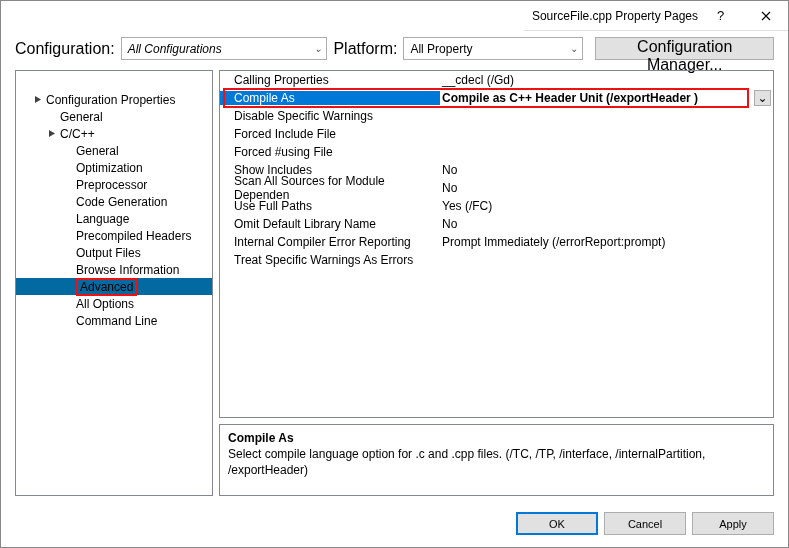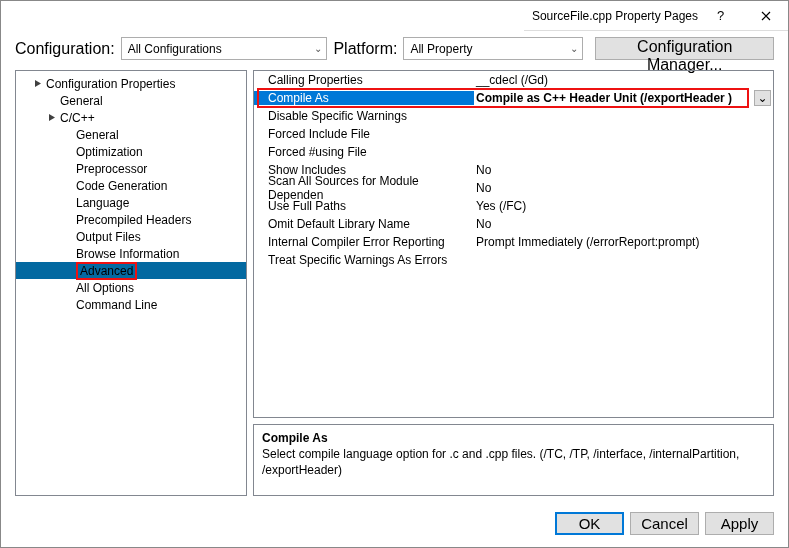--- a/index.html
+++ b/index.html
@@ -6,25 +6,25 @@
     body { margin: 0; background: #fff; }
     .window { width: 789px; height: 548px; border: 1px solid #888; display: flex; flex-direction: column; background: #fff; align-items: flex-end; }
     .titlebar { height: 30px; display: flex; align-items: center; padding-left: 8px; border-bottom: 1px solid #ddd; }
     .titlebar-title { flex: 1; font-size: 12px; }
     .titlebar-btn { width: 45px; height: 30px; display: flex; align-items: center; justify-content: center; font-size: 13px; cursor: pointer; }
     .titlebar-btn svg { width: 10px; height: 10px; }
     .config-row { display: flex; align-items: center; padding: 6px 14px 10px 14px; gap: 6px; }
     .config-label { font-size: 16px; }
     .combo { border: 1px solid #adadad; background: #fff; height: 23px; display: flex; align-items: center; padding: 0 4px 0 6px; position: relative; font-size: 12px; }
     .combo .chev { margin-left: auto; font-size: 10px; color: #555; }
-    .combo.config { width: 230px; }
+    .combo.config { width: 230px; font-style: italic; }
     .combo.platform { width: 200px; }
     .cfg-mgr-btn { margin-left: 6px; height: 23px; border: 1px solid #adadad; background: #e1e1e1; padding: 0 10px; cursor: pointer; font-size: 16px; }
     .body { flex: 1; display: flex; padding: 0 14px 8px 14px; gap: 6px; min-height: 0; }
-    .tree { width: 232px; border: 1px solid #828790; padding: 4px 0; overflow: auto; }
+    .tree { width: 198px; border: 1px solid #828790; padding: 20px 0; overflow: auto; }
     .tree-item { display: flex; align-items: center; height: 17px; padding-left: 4px; cursor: pointer; white-space: nowrap; }
     .expander { width: 12px; height: 12px; display: inline-flex; align-items: center; justify-content: center; margin-right: 2px; }
     .expander svg { width: 9px; height: 9px; }
     .tree-item.lvl1 { padding-left: 16px; }
     .tree-item.lvl2 { padding-left: 30px; }
     .tree-item.lvl3 { padding-left: 60px; }
     .tree-item.selected { background: #0369a1; }
     .red-box { border: 2px solid #e11; padding: 0 2px; }
     .right { flex: 1; display: flex; flex-direction: column; gap: 6px; min-height: 0; }
     .grid { flex: 1; border: 1px solid #828790; overflow: auto; }
@@ -33,21 +33,21 @@
     .cell-val { flex: 1; padding-left: 2px; }
     .row.highlighted { position: relative; }
     .row.highlighted .cell-name { background: #0078d7; color: #fff; }
     .row.highlighted .cell-val { font-weight: bold; }
     .row.highlighted .red-outline { position: absolute; left: 3px; right: 24px; top: -1px; bottom: -1px; border: 2px solid #e11; pointer-events: none; }
     .row.highlighted .dd { position: absolute; right: 2px; top: 1px; width: 17px; height: 16px; border: 1px solid #adadad; background: #e1e1e1; display: flex; align-items: center; justify-content: center; font-size: 9px; cursor: pointer; }
     .desc { border: 1px solid #828790; padding: 6px 8px; height: 72px; }
     .desc-title { font-weight: bold; margin-bottom: 2px; }
     .desc-text { line-height: 1.3; }
     .footer { display: flex; justify-content: flex-end; gap: 6px; padding: 8px 14px 12px; }
-    .btn { width: 69px; height: 23px; border: 1px solid #adadad; background: #e1e1e1; cursor: pointer; font-size: 15px; }
+    .btn { width: 82px; height: 23px; border: 1px solid #adadad; background: #e1e1e1; cursor: pointer; font-size: 11px; }
     .btn.default { border: 2px solid #0078d7; }
   </style>
 </head>
 <body>
 
 <div class="window">
   <div class="titlebar">
     <span class="titlebar-title">SourceFile.cpp Property Pages</span>
     <div class="titlebar-btn">?</div>
     <div class="titlebar-btn">

